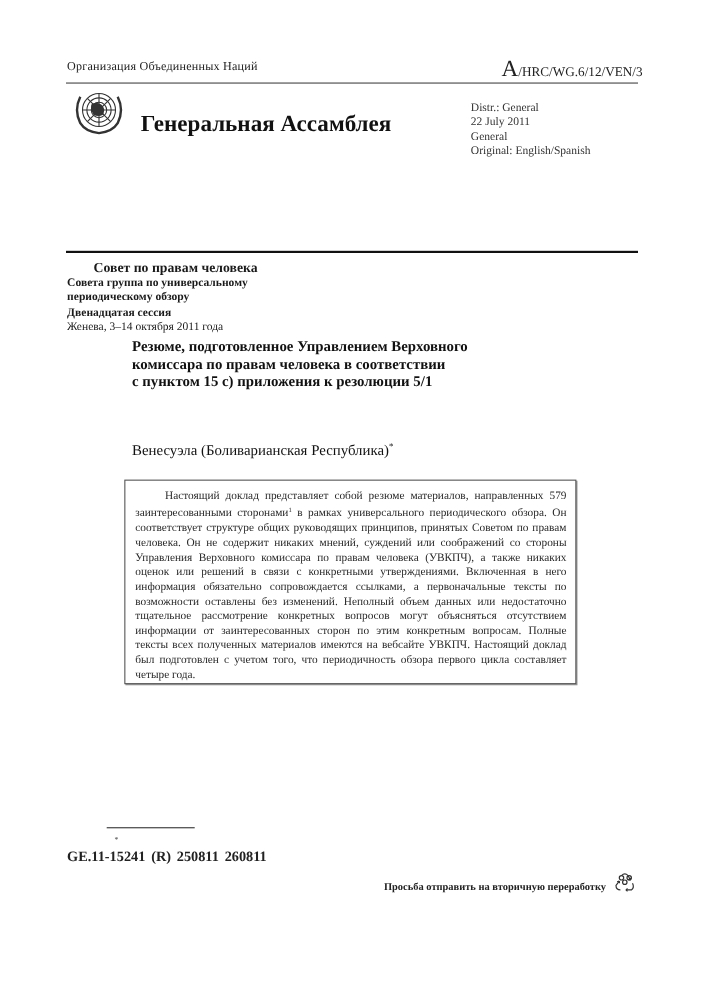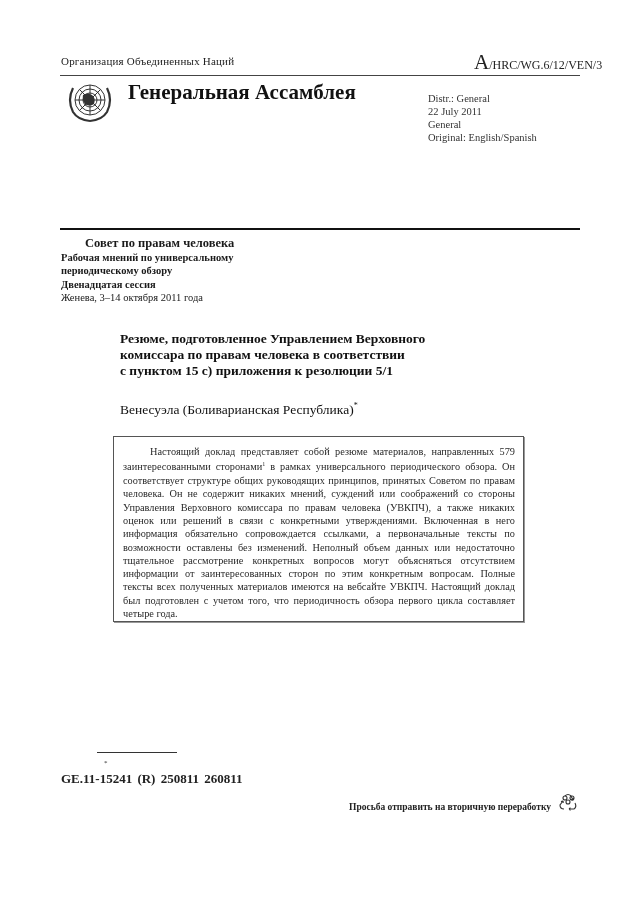--- a/index.html
+++ b/index.html
@@ -19,37 +19,36 @@
       left: 61px; top: 55px;
       font-size: 11px;
       letter-spacing: 0.2px;
       color: #222;
     }
     .symbol {
       left: 456px; top: 52px;
       font-size: 12px;
       color: #222;
       white-space: nowrap;
-      margin-left: 18px;
     }
     .symbol .big-a {
       font-size: 21px;
       line-height: 1;
     }
     .top-rule {
       left: 60px; top: 75px;
       width: 520px; height: 0;
       border-top: 1px solid #444;
     }
     .emblem {
       left: 64px; top: 78px;
       width: 52px; height: 46px;
     }
     .assembly-title {
-      left: 128px; top: 80px;
+      left: 128px; top: 100px;
       font-size: 21px;
       font-weight: bold;
       color: #111;
     }
     .distr {
       left: 428px; top: 92px;
       font-size: 10.5px;
       line-height: 13px;
       color: #333;
     }
@@ -62,21 +61,21 @@
       left: 61px; top: 237px;
       font-size: 11.5px;
       line-height: 13.5px;
       color: #1a1a1a;
     }
     .council .c-title { font-weight: bold; font-size: 12.5px; margin-left: 24px; }
     .council .c-bold { font-weight: bold; font-size: 10.5px; }
     .council .c-normal { font-size: 10.5px; }
 
     .summary-title {
-      left: 120px; top: 331px;
+      left: 120px; top: 307px;
       width: 400px;
       font-size: 13.5px;
       line-height: 16px;
       font-weight: bold;
       color: #111;
     }
     .country {
       left: 120px; top: 401px;
       font-size: 13.5px;
       font-weight: normal;
@@ -167,21 +166,21 @@
   <div>Distr.: General</div>
   <div>22 July 2011</div>
   <div>General</div>
   <div>Original: English/Spanish</div>
 </div>
 
 <div class="abs thick-rule"></div>
 
 <div class="abs council">
   <div class="c-title">Совет по правам человека</div>
-  <div class="c-bold">Рабочая мнений по универсальному</div>
+  <div class="c-bold">Совета группа по универсальному</div>
   <div class="c-bold">периодическому обзору</div>
   <div class="c-bold">Двенадцатая сессия</div>
   <div class="c-normal">Женева, 3–14 октября 2011 года</div>
 </div>
 
 <div class="abs summary-title">
   <div>Резюме, подготовленное Управлением Верховного</div>
   <div>комиссара по правам человека в соответствии</div>
   <div>с пунктом 15 с) приложения к резолюции 5/1</div>
 </div>

